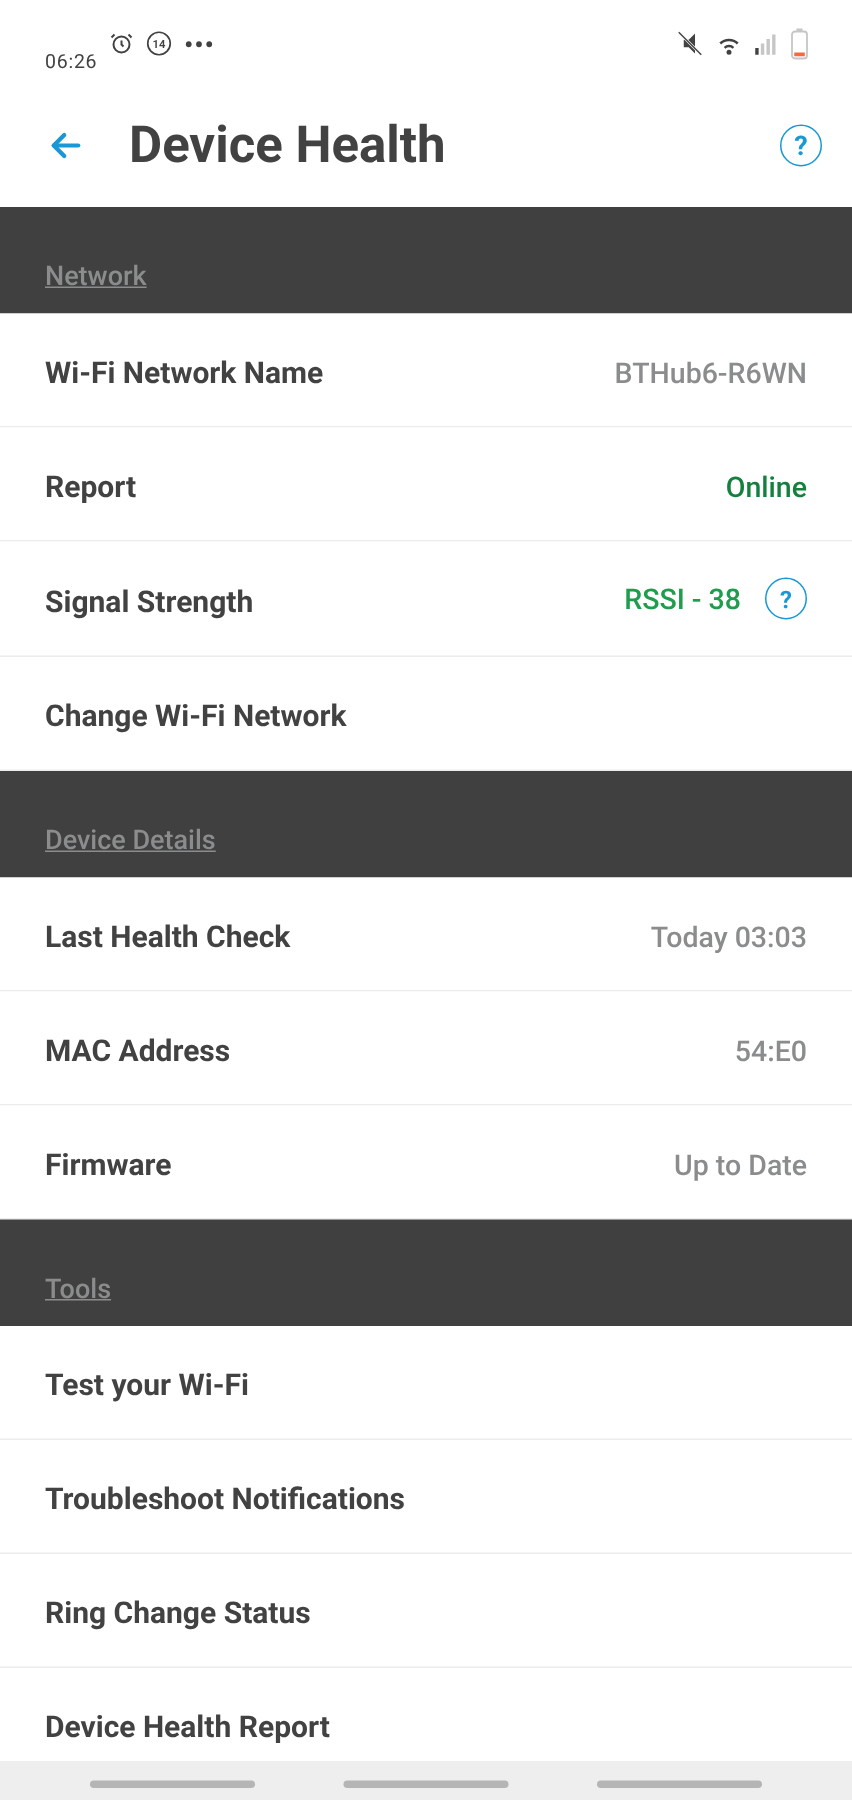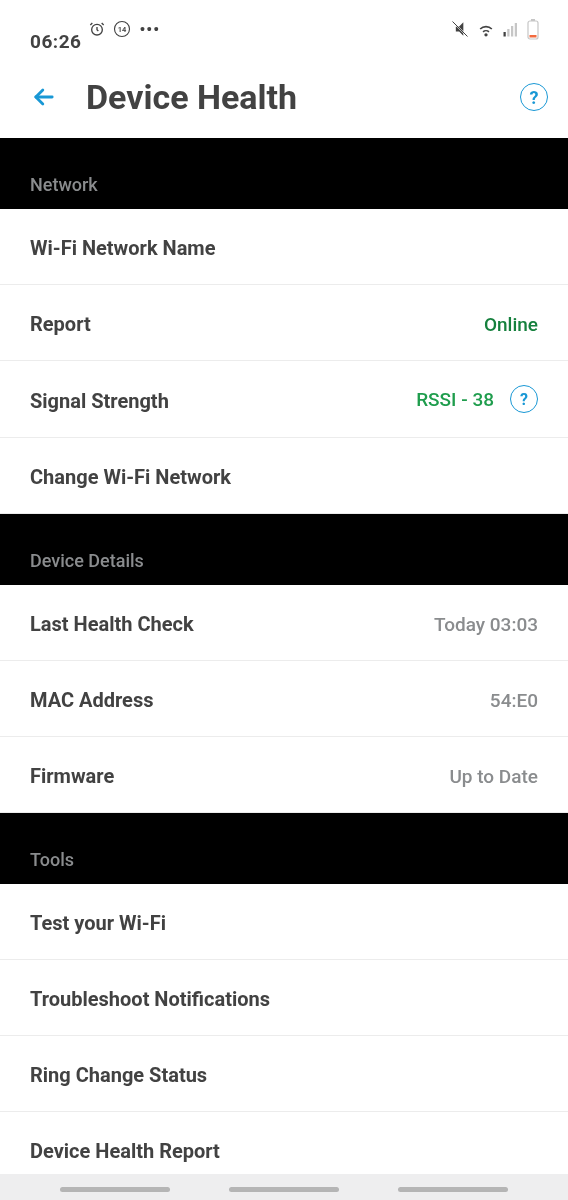--- a/index.html
+++ b/index.html
@@ -1,27 +1,27 @@
 <!DOCTYPE html>
 <html><head>
 <meta charset="utf-8">
 <style>
   * { box-sizing: border-box; margin: 0; padding: 0; }
   html, body { width: 568px; height: 1200px; font-family: -apple-system, BlinkMacSystemFont, "Segoe UI", Roboto, Helvetica, Arial, sans-serif; background: #ffffff; color: #424242; overflow: hidden; }
   .status-bar { display: flex; align-items: center; justify-content: space-between; padding: 8px 28px 6px 30px; height: 56px; font-size: 16px; font-weight: 600; }
   .status-left { display: flex; align-items: center; gap: 8px; }
-  .status-left .time { font-size: 19px; letter-spacing: 0.5px; font-weight: 700; margin-top: 24px; }
+  .status-left .time { font-size: 13px; letter-spacing: 0.5px; font-weight: 400; margin-top: 24px; }
   .status-right { display: flex; align-items: center; gap: 6px; }
   .ic { display: inline-flex; align-items: flex-start; justify-content: center; }
   .dots { font-weight: 800; letter-spacing: 1px; font-size: 16px; }
   .header-bar { display: flex; align-items: center; height: 82px; padding: 0 20px; }
   .back-btn { width: 48px; height: 48px; display: flex; align-items: center; justify-content: center; color: #1998d5; cursor: pointer; }
   .title { font-size: 34px; font-weight: 700; color: #424242; margin-left: 18px; flex: 1; }
   .help-btn { width: 28px; height: 28px; border: 1.6px solid #1998d5; border-radius: 50%; color: #1998d5; display: flex; align-items: center; justify-content: center; font-weight: 700; font-size: 18px; cursor: pointer; }
-  .section-header { background: #000000; padding: 36px 30px 14px 30px; font-size: 18px; font-weight: 500; color: #8a8c8e; }
+  .section-header { background: #404040; padding: 36px 30px 14px 30px; font-size: 18px; font-weight: 500; color: #8a8c8e; text-decoration: underline; }
   .row { display: flex; align-items: flex-end; justify-content: space-between; padding: 24px 30px; background: #ffffff; border-bottom: 1px solid #ececec; min-height: 76px; }
   .row:last-child { border-bottom: none; }
   .row .label { font-size: 20px; font-weight: 700; color: #424242; }
   .row .value { font-size: 19px; font-weight: 500; color: #8a8c8e; display: flex; align-items: center; gap: 14px; }
   .value.green { color: #15803d; }
   .value .signal-text { color: #1f9d4d; }
   .help-small { width: 28px; height: 28px; border: 1.6px solid #1998d5; border-radius: 50%; color: #1998d5; display: flex; align-items: center; justify-content: center; font-weight: 700; font-size: 16px; cursor: pointer; }
   .nav-pills { position: absolute; bottom: 8px; left: 0; right: 0; display: flex; justify-content: space-between; padding: 0 60px; }
   .pill { width: 110px; height: 5px; background: #b5b5b5; border-radius: 3px; }
   .bottom-strip { position: absolute; bottom: 0; left: 0; right: 0; height: 26px; background: #eeeeef; }
@@ -89,20 +89,21 @@
       </svg>
   </div>
   <div class="title">Device Health</div>
   <div class="help-btn">?</div>
 </div>
 
 <div class="section-header">Network</div>
 
 <div class="row">
   <span class="label">Wi-Fi Network Name</span>
+  <span class="value">BTHub6-R6WN</span>
 </div>
 
 <div class="row">
   <span class="label">Report</span>
   <span class="value green">Online</span>
 </div>
 
 <div class="row rssi-row">
   <span class="label">Signal Strength</span>
   <span class="value">

